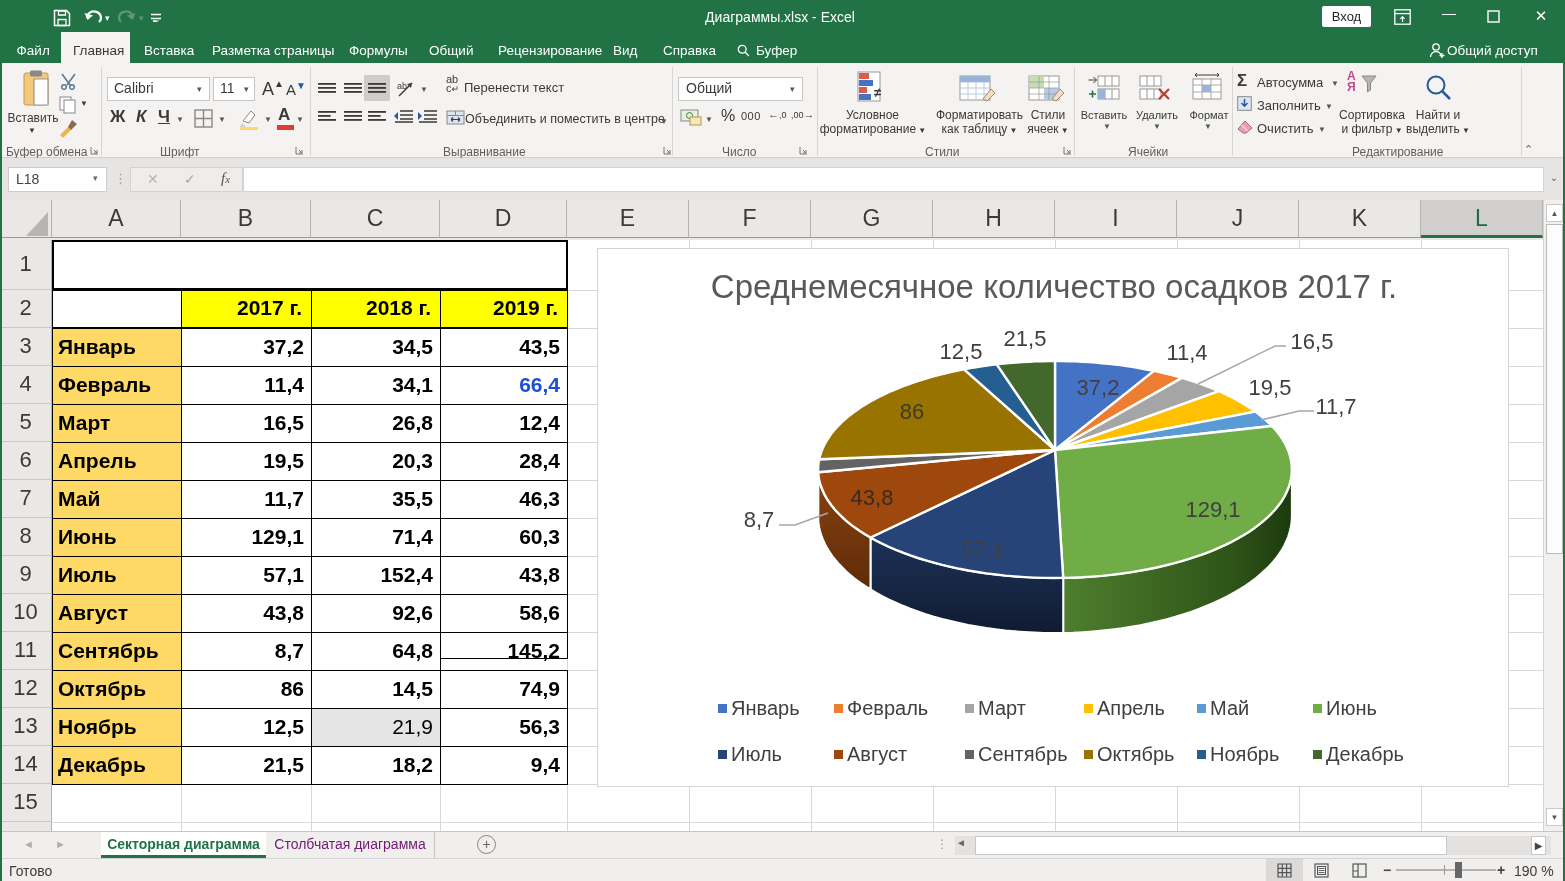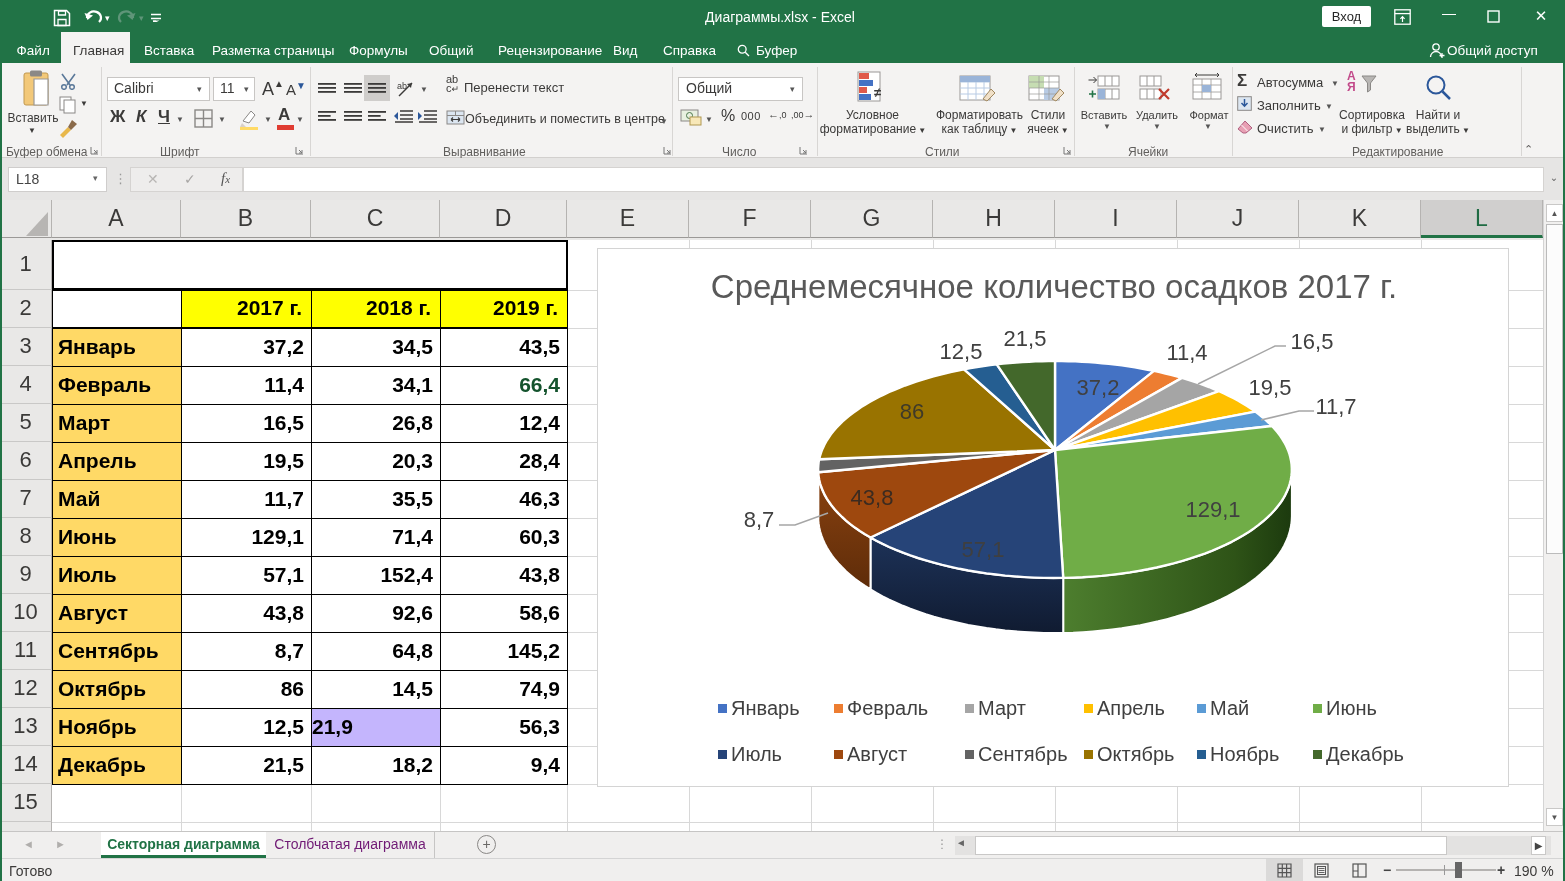--- a/index.html
+++ b/index.html
@@ -359,21 +359,21 @@
 <div class="ab" style="left:181px;top:50px;width:131px;height:38px;background:#ffff00;border:1.5px solid #000;font-weight:bold;font-size:21px;color:#000;text-align:right;padding:5px 9px 0 0">2017 г.</div>
 <div class="ab" style="left:311px;top:50px;width:130px;height:38px;background:#ffff00;border:1.5px solid #000;font-weight:bold;font-size:21px;color:#000;text-align:right;padding:5px 9px 0 0">2018 г.</div>
 <div class="ab" style="left:440px;top:50px;width:128px;height:38px;background:#ffff00;border:1.5px solid #000;font-weight:bold;font-size:21px;color:#000;text-align:right;padding:5px 9px 0 0">2019 г.</div>
 <div class="ab" style="left:52px;top:88px;width:130px;height:39px;background:#ffd966;border:1.5px solid #000;font-weight:bold;font-size:21px;color:#000;padding:6px 0 0 5px">Январь</div>
 <div class="ab" style="left:181px;top:88px;width:131px;height:39px;background:#fff;border:1.5px solid #000;font-weight:bold;font-size:21px;color:#000;text-align:right;padding:6px 7px 0 0">37,2</div>
 <div class="ab" style="left:311px;top:88px;width:130px;height:39px;background:#fff;border:1.5px solid #000;font-weight:bold;font-size:21px;color:#000;text-align:right;padding:6px 7px 0 0">34,5</div>
 <div class="ab" style="left:440px;top:88px;width:128px;height:39px;background:#fff;border:1.5px solid #000;font-weight:bold;font-size:21px;color:#000;text-align:right;padding:6px 7px 0 0">43,5</div>
 <div class="ab" style="left:52px;top:126px;width:130px;height:39px;background:#ffd966;border:1.5px solid #000;font-weight:bold;font-size:21px;color:#000;padding:6px 0 0 5px">Февраль</div>
 <div class="ab" style="left:181px;top:126px;width:131px;height:39px;background:#fff;border:1.5px solid #000;font-weight:bold;font-size:21px;color:#000;text-align:right;padding:6px 7px 0 0">11,4</div>
 <div class="ab" style="left:311px;top:126px;width:130px;height:39px;background:#fff;border:1.5px solid #000;font-weight:bold;font-size:21px;color:#000;text-align:right;padding:6px 7px 0 0">34,1</div>
-<div class="ab" style="left:440px;top:126px;width:128px;height:39px;background:#fff;border:1.5px solid #000;font-weight:bold;font-size:21px;color:#14532d;text-align:right;padding:6px 7px 0 0">66,4</div>
+<div class="ab" style="left:440px;top:126px;width:128px;height:39px;background:#fff;border:1.5px solid #000;font-weight:bold;font-size:21px;color:#1d4ed8;text-align:right;padding:6px 7px 0 0">66,4</div>
 <div class="ab" style="left:52px;top:164px;width:130px;height:39px;background:#ffd966;border:1.5px solid #000;font-weight:bold;font-size:21px;color:#000;padding:6px 0 0 5px">Март</div>
 <div class="ab" style="left:181px;top:164px;width:131px;height:39px;background:#fff;border:1.5px solid #000;font-weight:bold;font-size:21px;color:#000;text-align:right;padding:6px 7px 0 0">16,5</div>
 <div class="ab" style="left:311px;top:164px;width:130px;height:39px;background:#fff;border:1.5px solid #000;font-weight:bold;font-size:21px;color:#000;text-align:right;padding:6px 7px 0 0">26,8</div>
 <div class="ab" style="left:440px;top:164px;width:128px;height:39px;background:#fff;border:1.5px solid #000;font-weight:bold;font-size:21px;color:#000;text-align:right;padding:6px 7px 0 0">12,4</div>
 <div class="ab" style="left:52px;top:202px;width:130px;height:39px;background:#ffd966;border:1.5px solid #000;font-weight:bold;font-size:21px;color:#000;padding:6px 0 0 5px">Апрель</div>
 <div class="ab" style="left:181px;top:202px;width:131px;height:39px;background:#fff;border:1.5px solid #000;font-weight:bold;font-size:21px;color:#000;text-align:right;padding:6px 7px 0 0">19,5</div>
 <div class="ab" style="left:311px;top:202px;width:130px;height:39px;background:#fff;border:1.5px solid #000;font-weight:bold;font-size:21px;color:#000;text-align:right;padding:6px 7px 0 0">20,3</div>
 <div class="ab" style="left:440px;top:202px;width:128px;height:39px;background:#fff;border:1.5px solid #000;font-weight:bold;font-size:21px;color:#000;text-align:right;padding:6px 7px 8px 0">28,4</div>
 <div class="ab" style="left:52px;top:240px;width:130px;height:39px;background:#ffd966;border:1.5px solid #000;font-weight:bold;font-size:21px;color:#000;padding:6px 0 0 5px">Май</div>
 <div class="ab" style="left:181px;top:240px;width:131px;height:39px;background:#fff;border:1.5px solid #000;font-weight:bold;font-size:21px;color:#000;text-align:right;padding:6px 7px 0 0">11,7</div>
@@ -387,28 +387,28 @@
 <div class="ab" style="left:181px;top:316px;width:131px;height:39px;background:#fff;border:1.5px solid #000;font-weight:bold;font-size:21px;color:#000;text-align:right;padding:6px 7px 0 0">57,1</div>
 <div class="ab" style="left:311px;top:316px;width:130px;height:39px;background:#fff;border:1.5px solid #000;font-weight:bold;font-size:21px;color:#000;text-align:right;padding:6px 7px 0 0">152,4</div>
 <div class="ab" style="left:440px;top:316px;width:128px;height:39px;background:#fff;border:1.5px solid #000;font-weight:bold;font-size:21px;color:#000;text-align:right;padding:6px 7px 0 0">43,8</div>
 <div class="ab" style="left:52px;top:354px;width:130px;height:39px;background:#ffd966;border:1.5px solid #000;font-weight:bold;font-size:21px;color:#000;padding:6px 0 0 5px">Август</div>
 <div class="ab" style="left:181px;top:354px;width:131px;height:39px;background:#fff;border:1.5px solid #000;font-weight:bold;font-size:21px;color:#000;text-align:right;padding:6px 7px 0 0">43,8</div>
 <div class="ab" style="left:311px;top:354px;width:130px;height:39px;background:#fff;border:1.5px solid #000;font-weight:bold;font-size:21px;color:#000;text-align:right;padding:6px 7px 0 0">92,6</div>
 <div class="ab" style="left:440px;top:354px;width:128px;height:39px;background:#fff;border:1.5px solid #000;font-weight:bold;font-size:21px;color:#000;text-align:right;padding:6px 7px 0 0">58,6</div>
 <div class="ab" style="left:52px;top:392px;width:130px;height:39px;background:#ffd966;border:1.5px solid #000;font-weight:bold;font-size:21px;color:#000;padding:6px 0 0 5px">Сентябрь</div>
 <div class="ab" style="left:181px;top:392px;width:131px;height:39px;background:#fff;border:1.5px solid #000;font-weight:bold;font-size:21px;color:#000;text-align:right;padding:6px 7px 0 0">8,7</div>
 <div class="ab" style="left:311px;top:392px;width:130px;height:39px;background:#fff;border:1.5px solid #000;font-weight:bold;font-size:21px;color:#000;text-align:right;padding:6px 7px 0 0">64,8</div>
-<div class="ab" style="left:440px;top:392px;width:128px;height:39px;background:#fff;border:1.5px solid #000;font-weight:bold;font-size:21px;color:#000;text-align:right;padding:6px 7px 0 0">145,2</div>
+<div class="ab" style="left:440px;top:392px;width:128px;height:27px;background:#fff;border:1.5px solid #000;font-weight:bold;font-size:21px;color:#000;text-align:right;padding:6px 7px 0 0">145,2</div>
 <div class="ab" style="left:52px;top:430px;width:130px;height:39px;background:#ffd966;border:1.5px solid #000;font-weight:bold;font-size:21px;color:#000;padding:6px 0 0 5px">Октябрь</div>
 <div class="ab" style="left:181px;top:430px;width:131px;height:39px;background:#fff;border:1.5px solid #000;font-weight:bold;font-size:21px;color:#000;text-align:right;padding:6px 7px 0 0">86</div>
 <div class="ab" style="left:311px;top:430px;width:130px;height:39px;background:#fff;border:1.5px solid #000;font-weight:bold;font-size:21px;color:#000;text-align:right;padding:6px 7px 0 0">14,5</div>
 <div class="ab" style="left:440px;top:430px;width:128px;height:39px;background:#fff;border:1.5px solid #000;font-weight:bold;font-size:21px;color:#000;text-align:right;padding:6px 7px 0 0">74,9</div>
 <div class="ab" style="left:52px;top:468px;width:130px;height:39px;background:#ffd966;border:1.5px solid #000;font-weight:bold;font-size:21px;color:#000;padding:6px 0 0 5px">Ноябрь</div>
 <div class="ab" style="left:181px;top:468px;width:131px;height:39px;background:#fff;border:1.5px solid #000;font-weight:bold;font-size:21px;color:#000;text-align:right;padding:6px 7px 0 0">12,5</div>
-<div class="ab" style="left:311px;top:468px;width:130px;height:39px;background:#c4b5fd;border:1.5px solid #000;font-weight:bold;font-size:21px;color:#000;text-align:left;padding:6px 7px 0 0">21,9</div>
+<div class="ab" style="left:311px;top:468px;width:130px;height:39px;background:#e5e5e5;border:1.5px solid #000;font-weight:normal;font-size:21px;color:#000;text-align:right;padding:6px 7px 0 0">21,9</div>
 <div class="ab" style="left:440px;top:468px;width:128px;height:39px;background:#fff;border:1.5px solid #000;font-weight:bold;font-size:21px;color:#000;text-align:right;padding:6px 7px 0 0">56,3</div>
 <div class="ab" style="left:52px;top:506px;width:130px;height:39px;background:#ffd966;border:1.5px solid #000;font-weight:bold;font-size:21px;color:#000;padding:6px 0 0 5px">Декабрь</div>
 <div class="ab" style="left:181px;top:506px;width:131px;height:39px;background:#fff;border:1.5px solid #000;font-weight:bold;font-size:21px;color:#000;text-align:right;padding:6px 7px 0 0">21,5</div>
 <div class="ab" style="left:311px;top:506px;width:130px;height:39px;background:#fff;border:1.5px solid #000;font-weight:bold;font-size:21px;color:#000;text-align:right;padding:6px 7px 0 0">18,2</div>
 <div class="ab" style="left:440px;top:506px;width:128px;height:39px;background:#fff;border:1.5px solid #000;font-weight:bold;font-size:21px;color:#000;text-align:right;padding:6px 7px 0 0">9,4</div>
 </div>
 <div class="ab" style="left:597px;top:248px;width:912px;height:539px;background:#fff;border:1px solid #d4d4d4">
 <div class="ab" style="left:0;top:19px;width:912px;text-align:center;color:#595959;font-size:33px">Среднемесячное количество осадков 2017 г.</div>
 <svg width="912" height="539" viewBox="0 0 912 539" style="position:absolute;left:0;top:0">
 <defs>

